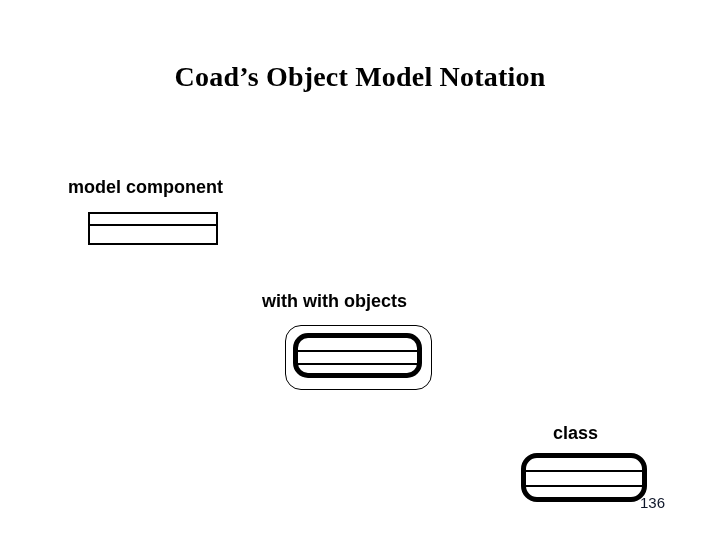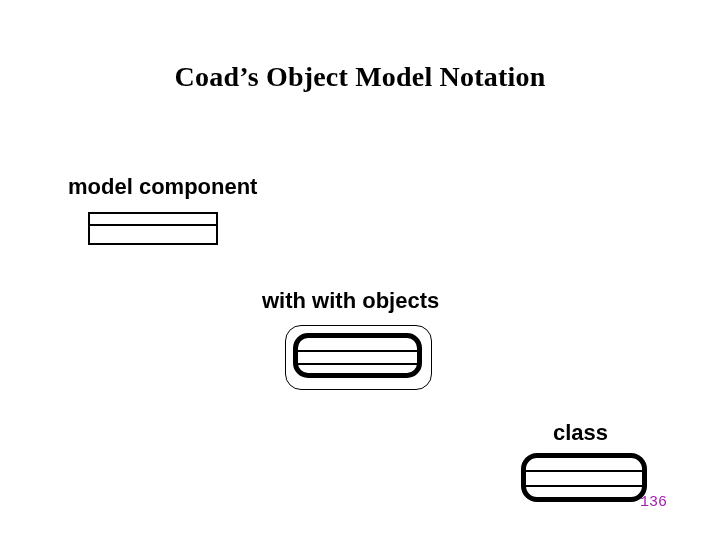--- a/index.html
+++ b/index.html
@@ -34,21 +34,21 @@
     color: #000000;
     white-space: nowrap;
     letter-spacing: 0.2px;
   }
 
   
   .notation-label {
     position: absolute;
     font-family: "Liberation Sans", sans-serif;
     font-weight: bold;
-    font-size: 22px;
+    font-size: 18px;
     line-height: 20px;
     color: #000000;
     white-space: nowrap;
   }
 
   
   .group-model-component { position: absolute; left: 0; top: 0; }
   .label-model-component { left: 68px; top: 177px; }
 
   .shape-model-component {
@@ -143,25 +143,25 @@
     width: 100%;
     height: 0;
     border-top: 2px solid #000000;
   }
 
   
   .page-number {
     position: absolute;
     left: 640px;
     top: 494px;
-    font-family: Liberation Mono, monospace;
+    font-family: Liberation Sans, sans-serif;
     font-weight: normal;
     font-size: 15px;
     line-height: 17px;
-    color: #a21caf;
+    color: #0f172a;
     white-space: nowrap;
   }
 </style>
 </head>
 <body>
 
 <div id="slide">
 
   <div class="slide-title">Coad’s Object Model Notation</div>
 

